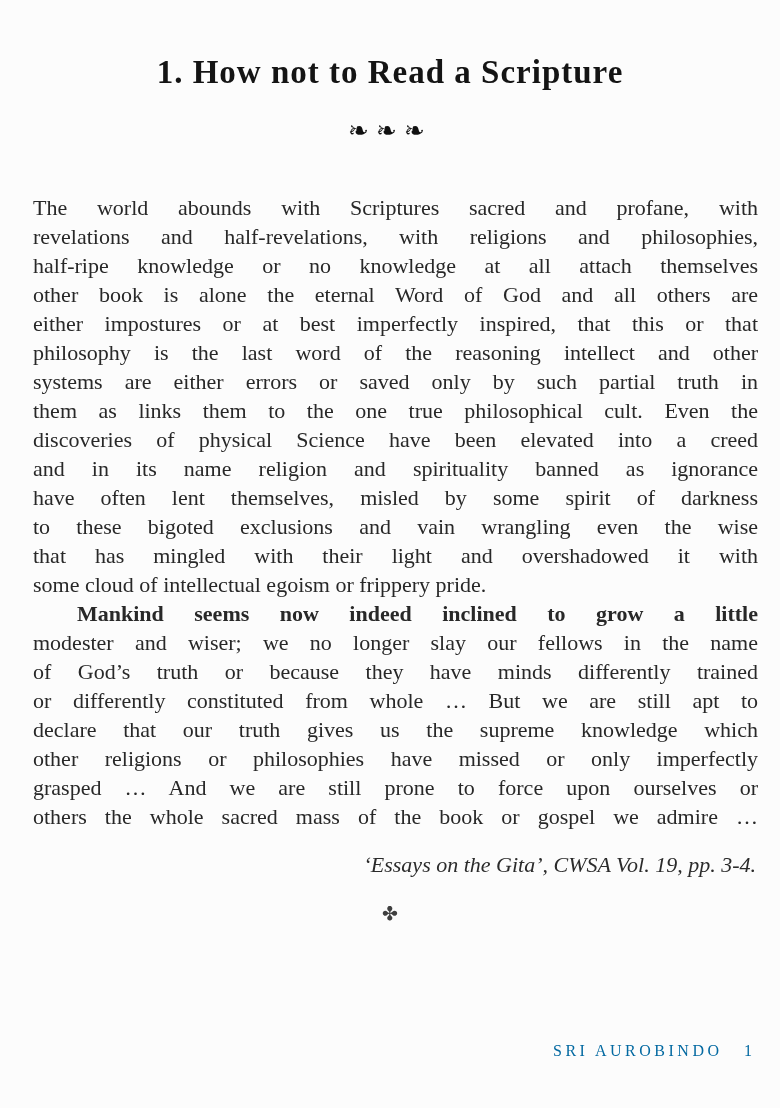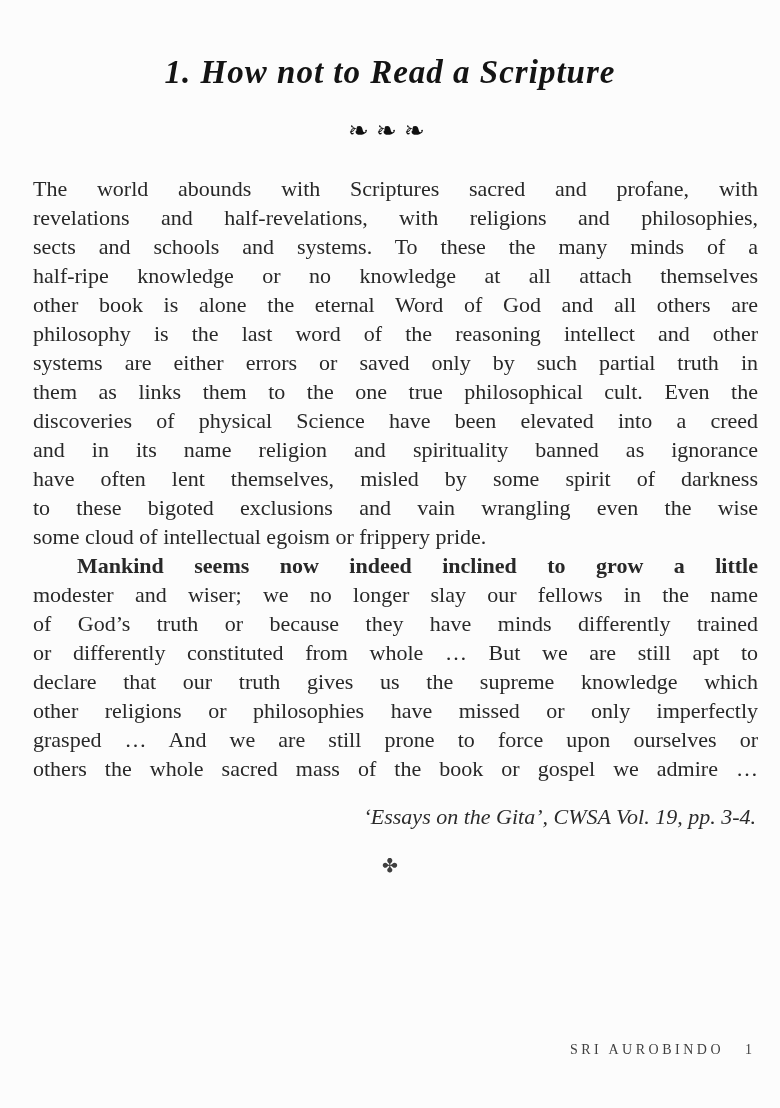--- a/index.html
+++ b/index.html
@@ -14,37 +14,36 @@
     margin: 0 auto;
     background: #fcfcfc;
     color: #262626;
     overflow: hidden;
   }
   .title {
     margin: 0;
     padding-top: 54px;
     text-align: center;
     font-family: "Liberation Serif", serif;
-    font-style: italic;
     font-weight: bold;
     font-size: 33px;
     letter-spacing: 1px;
     color: #141414;
   }
   .ornament-top {
     margin-top: 26px;
     text-align: center;
     font-family: "DejaVu Sans", sans-serif;
     font-size: 25px;
     line-height: 28px;
     letter-spacing: 7px;
     color: #101010;
   }
   .body-text {
-    margin-top: 29px;
+    margin-top: 48px;
     padding-left: 33px;
     padding-right: 22px;
     font-size: 22px;
     line-height: 29px;
     color: #282828;
   }
   .line {
     text-align: justify;
     text-align-last: justify;
   }
@@ -68,53 +67,54 @@
     margin-top: 24px;
     text-align: center;
     font-family: "DejaVu Sans", sans-serif;
     font-size: 19px;
     color: #3f3f3f;
   }
   .footer {
     position: absolute;
     top: 1042px;
     right: 28px;
-    font-size: 14px;
+    font-size: 16px;
     letter-spacing: 3.5px;
-    color: #404040;
+    color: #0369a1;
     white-space: nowrap;
   }
   .footer .page-number {
     margin-left: 14px;
     letter-spacing: 0;
   }
 </style>
 </head>
 <body>
 
 <div class="page">
 
   <h1 class="title">1. How not to Read a Scripture</h1>
 
   <div class="ornament-top">❧❧❧</div>
 
   <div class="body-text">
     <div class="paragraph">
         <div class="line">The world abounds with Scriptures sacred and profane, with</div>
         <div class="line">revelations and half-revelations, with religions and philosophies,</div>
-        <div class="line">sects and schools and systems. To these the many minds of a</div>
         <div class="line">half-ripe knowledge or no knowledge at all attach themselves</div>
         <div class="line">other book is alone the eternal Word of God and all others are</div>
+        <div class="line">either impostures or at best imperfectly inspired, that this or that</div>
         <div class="line">philosophy is the last word of the reasoning intellect and other</div>
         <div class="line">systems are either errors or saved only by such partial truth in</div>
         <div class="line">them as links them to the one true philosophical cult. Even the</div>
         <div class="line">discoveries of physical Science have been elevated into a creed</div>
         <div class="line">and in its name religion and spirituality banned as ignorance</div>
         <div class="line">have often lent themselves, misled by some spirit of darkness</div>
         <div class="line">to these bigoted exclusions and vain wrangling even the wise</div>
+        <div class="line">that has mingled with their light and overshadowed it with</div>
         <div class="line last">some cloud of intellectual egoism or frippery pride.</div>
       </div>
     <div class="paragraph">
         <div class="line indent">Mankind seems now indeed inclined to grow a little</div>
         <div class="line">modester and wiser; we no longer slay our fellows in the name</div>
         <div class="line">of God’s truth or because they have minds differently trained</div>
         <div class="line">or differently constituted from whole … But we are still apt to</div>
         <div class="line">declare that our truth gives us the supreme knowledge which</div>
         <div class="line">other religions or philosophies have missed or only imperfectly</div>
         <div class="line">grasped … And we are still prone to force upon ourselves or</div>

